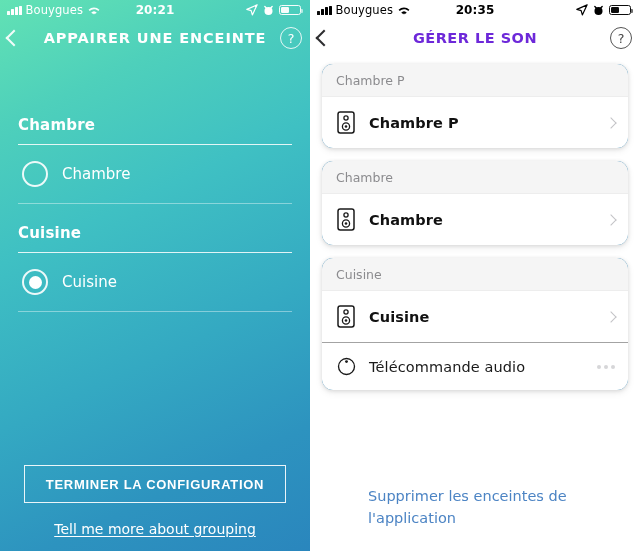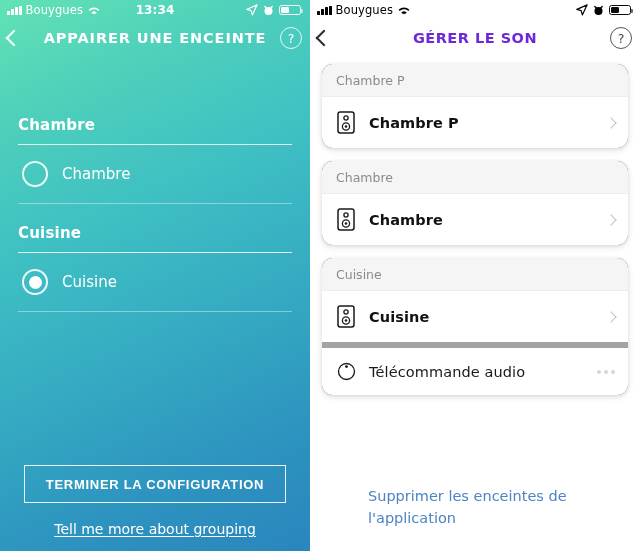--- a/index.html
+++ b/index.html
@@ -126,21 +126,21 @@
   }
   .card-head {
     background:#f5f5f5; padding:9px 14px 8px 14px;
     font-size:12.5px; color:#8b8b8e;
     border-bottom:1px solid #ededed;
   }
   .card-row {
     display:flex;align-items:center; padding:14px 13px 14px 15px;
     cursor:pointer; background:#fff; min-height:48px;
   }
-  .card-row + .card-row { border-top:6px solid #a3a3a3; }
+  .card-row + .card-row { border-top:1px solid #a3a3a3; }
   .sp-icon { flex:0 0 18px; width:18px;height:23px; margin-right:14px; }
   .rc-icon { flex:0 0 19px; width:19px;height:19px; margin-right:13px; }
   .row-label { font-size:14.5px; font-weight:bold; color:#111; letter-spacing:.1px;}
   .row-label.reg { font-weight:normal; font-size:14.5px; color:#1a1a1a;}
   .chev-r {
     margin-left:auto; width:8px;height:8px;
     border-top:1.6px solid #c3c3c6; border-right:1.6px solid #c3c3c6;
     transform:rotate(45deg);
   }
   .dots { margin-left:auto; display:flex; gap:3px; align-items:center;}
@@ -166,21 +166,21 @@
             <i></i>
             <i></i>
           </span>
         <span class="carrier">Bouygues</span>
         <svg width="14" height="11" viewBox="0 0 16 12">
           <path d="M8 10.6l2.1-2.5a3.2 3.2 0 0 0-4.2 0L8 10.6z" fill="#fff"></path>
           <path d="M8 4.6c1.9 0 3.6.7 4.9 1.9l1.3-1.5A9.2 9.2 0 0 0 8 2.6a9.2 9.2 0 0 0-6.2 2.4l1.3 1.5A7.1 7.1 0 0 1 8 4.6z" fill="#fff" opacity=".95"></path>
           <path d="M8 7.1c1.2 0 2.3.45 3.1 1.2l-1.2 1.4A2.9 2.9 0 0 0 8 8.9c-.7 0-1.4.3-1.9.8L4.9 8.3A4.6 4.6 0 0 1 8 7.1z" fill="#fff" opacity=".95"></path>
         </svg>
       </div>
-      <div class="sb-center">13:34</div>
+      <div class="sb-center">20:21</div>
       <div class="sb-right">
         <svg width="12" height="12" viewBox="0 0 14 14">
           <path d="M13 1L1 6.3l5 1.4 1.4 5L13 1z" fill="none" stroke="#fff" stroke-width="1.4" stroke-linejoin="round"></path>
         </svg>
         <svg width="11" height="11" viewBox="0 0 12 12">
           <circle cx="6" cy="6.6" r="4.4" fill="#fff"></circle>
           <path d="M2 1.6L3.6 3.2M10 1.6L8.4 3.2" stroke="#fff" stroke-width="1.5" stroke-linecap="round"></path>
         </svg>
         <span class="batt">
             <i></i>
@@ -240,20 +240,21 @@
             <i></i>
             <i></i>
           </span>
         <span class="carrier">Bouygues</span>
         <svg width="14" height="11" viewBox="0 0 16 12">
           <path d="M8 10.6l2.1-2.5a3.2 3.2 0 0 0-4.2 0L8 10.6z" fill="#000"></path>
           <path d="M8 4.6c1.9 0 3.6.7 4.9 1.9l1.3-1.5A9.2 9.2 0 0 0 8 2.6a9.2 9.2 0 0 0-6.2 2.4l1.3 1.5A7.1 7.1 0 0 1 8 4.6z" fill="#000"></path>
           <path d="M8 7.1c1.2 0 2.3.45 3.1 1.2l-1.2 1.4A2.9 2.9 0 0 0 8 8.9c-.7 0-1.4.3-1.9.8L4.9 8.3A4.6 4.6 0 0 1 8 7.1z" fill="#000"></path>
         </svg>
       </div>
+      <div class="sb-center">20:35</div>
       <div class="sb-right">
         <svg width="12" height="12" viewBox="0 0 14 14">
           <path d="M13 1L1 6.3l5 1.4 1.4 5L13 1z" fill="none" stroke="#000" stroke-width="1.4" stroke-linejoin="round"></path>
         </svg>
         <svg width="11" height="11" viewBox="0 0 12 12">
           <circle cx="6" cy="6.6" r="4.4" fill="#000"></circle>
           <path d="M2 1.6L3.6 3.2M10 1.6L8.4 3.2" stroke="#000" stroke-width="1.5" stroke-linecap="round"></path>
         </svg>
         <span class="batt">
             <i></i>

